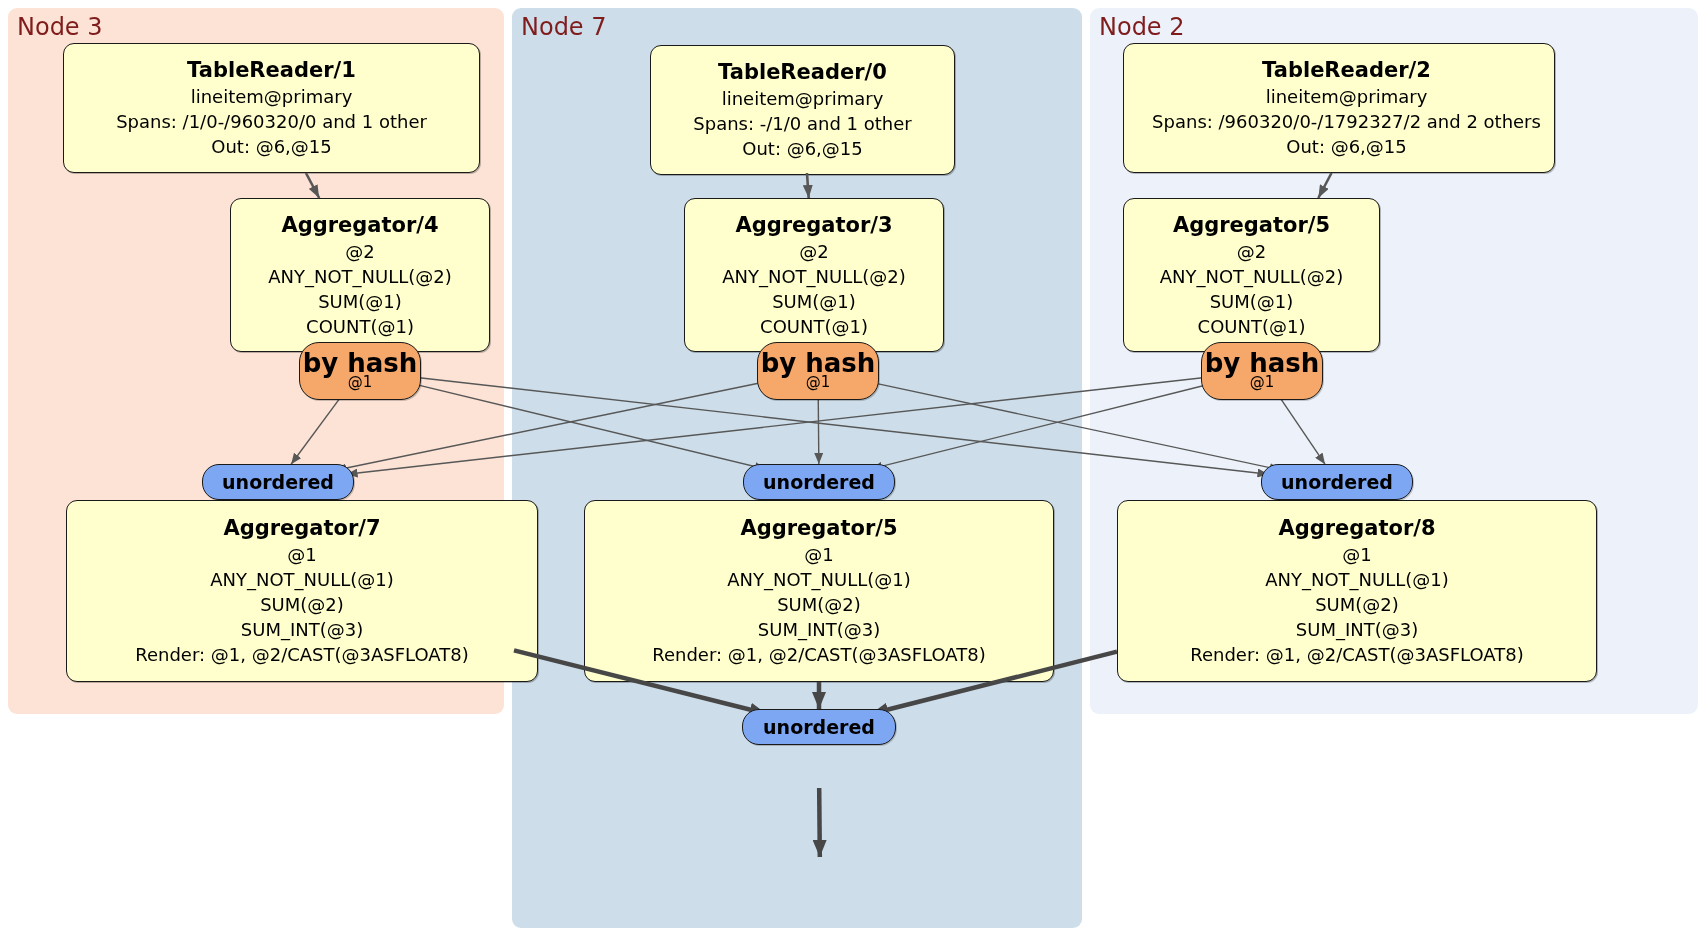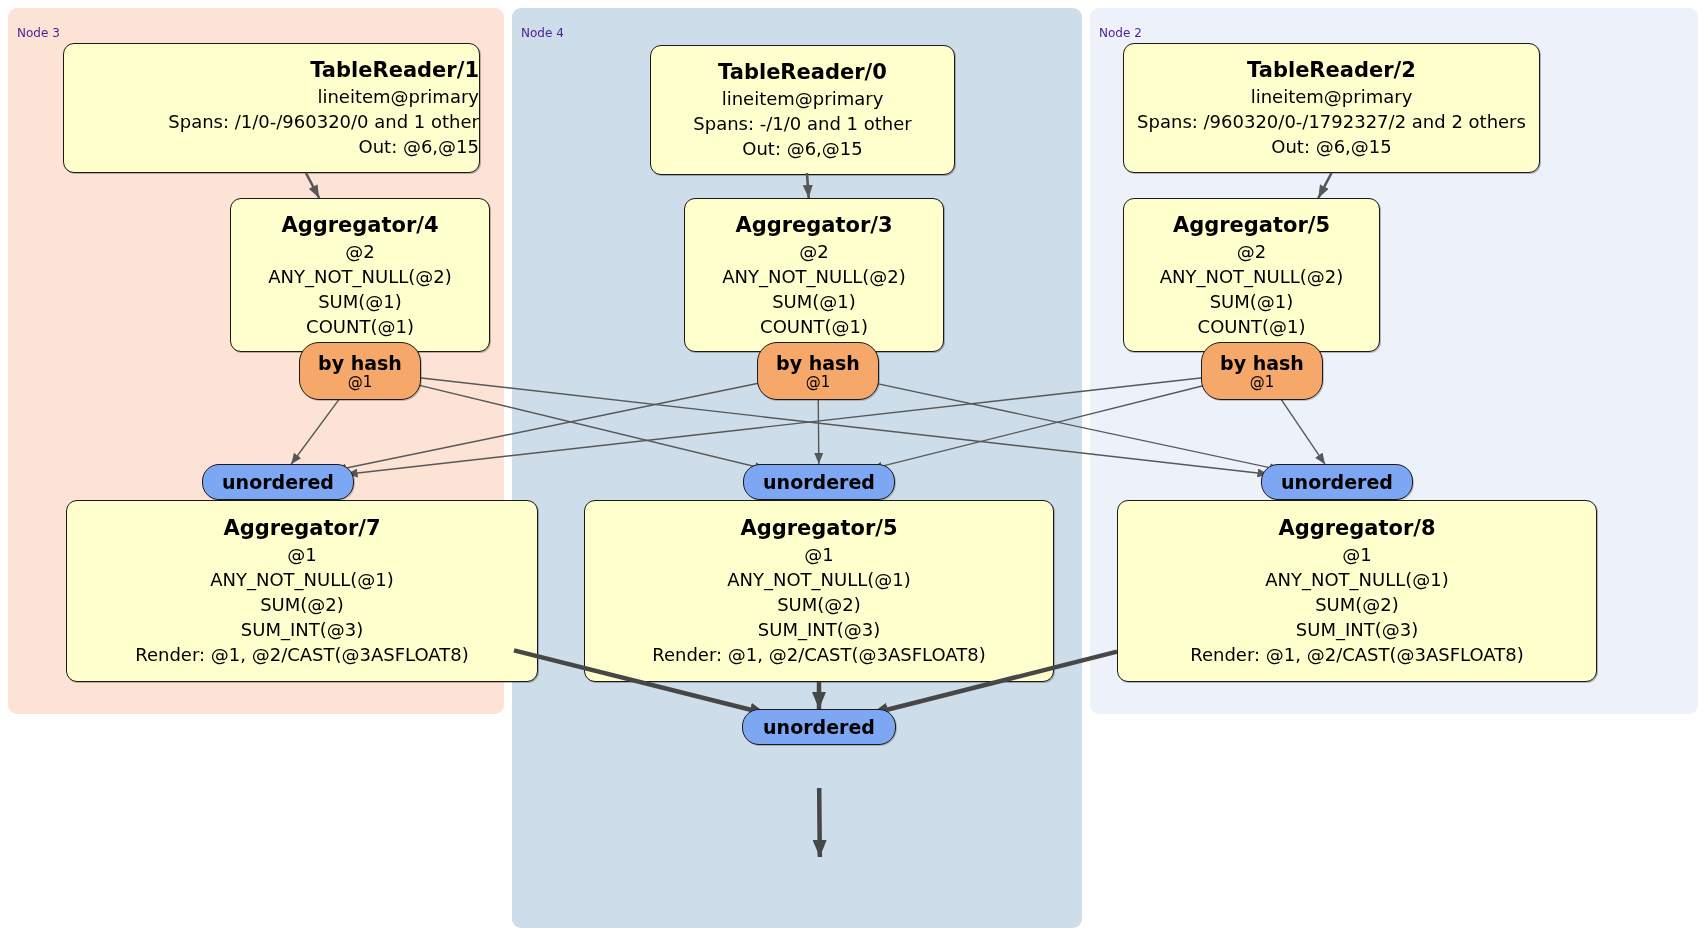--- a/index.html
+++ b/index.html
@@ -2,50 +2,50 @@
 <html style="--node3-bg: #fce3d5; --node1-bg: #cddeea; --node2-bg: #edf2fa; --box-bg: #ffffcd; --router-bg: #f6a76a; --sync-bg: #7da7f3; --line-border: #1a1a1a;"><head>
 <meta charset="utf-8">
 <style>
   html,body{margin:0;padding:0;background:#ffffff;}
   #canvas{
     position:relative;width:1708px;height:940px;overflow:hidden;
     font-family:"DejaVu Sans","Liberation Sans",sans-serif;color:#000;
     background:#ffffff;
   }
   .region{position:absolute;border-radius:9px;}
-  .region-label{position:absolute;top:18px;left:9px;font-size:12px;color:#4c1d95;}
+  .region-label{position:absolute;top:5px;left:9px;font-size:24px;color:#7f1d1d;}
   #region-node3{left:8px;top:8px;width:496px;height:706px;background:var(--node3-bg);}
   #region-node1{left:512px;top:8px;width:570px;height:920px;background:var(--node1-bg);}
   #region-node2{left:1090px;top:8px;width:608px;height:706px;background:var(--node2-bg);}
 
   .gbox{
     position:absolute;background:var(--box-bg);
     border:1.6px solid var(--line-border);border-radius:11px;
     display:flex;flex-direction:column;justify-content:center;align-items:center;
     text-align:center;box-shadow:1px 1px 0 rgba(0,0,0,0.25);
     z-index:2;line-height:25px;white-space:nowrap;
   }
   .gbox .t1{font-size:21px;font-weight:bold;line-height:27px;}
   .gbox .ln{font-size:18px;}
   .pill{
     position:absolute;border:1.8px solid var(--line-border);
     display:flex;flex-direction:column;justify-content:center;align-items:center;
     text-align:center;z-index:4;box-shadow:1px 1px 0 rgba(0,0,0,0.2);
   }
   .router{background:var(--router-bg);border-radius:20px;}
-  .router .t1{font-size:19px;font-weight:bold;line-height:22px;}
+  .router .t1{font-size:26px;font-weight:bold;line-height:22px;}
   .router .sub{font-size:15px;line-height:17px;}
   .sync{background:var(--sync-bg);border-radius:17px;}
   .sync .t1{font-size:19px;font-weight:bold;line-height:20px;}
   .endbox .t1{font-size:22px;line-height:24px;}
 
   
-  #tr1{left:63px;top:43px;width:415px;height:128px;align-items:flex-end;}
+  #tr1{left:63px;top:43px;width:415px;height:128px;}
   #tr0{left:650px;top:45px;width:303px;height:128px;}
-  #tr2{left:1123px;top:43px;width:415px;height:128px;}
+  #tr2{left:1123px;top:43px;width:415px;height:128px;padding-left:15px;}
   
   #agg4{left:230px;top:198px;width:258px;height:152px;align-items:center;}
   #agg3{left:684px;top:198px;width:258px;height:152px;}
   #agg5{left:1123px;top:198px;width:255px;height:152px;}
   
   #byhash3{left:299px;top:342px;width:120px;height:56px;}
   #byhash1{left:757px;top:342px;width:120px;height:56px;}
   #byhash2{left:1201px;top:342px;width:120px;height:56px;}
   
   #unord3{left:202px;top:464px;width:150px;height:34px;}
@@ -64,21 +64,21 @@
 </style>
 </head>
 <body>
 
 <div id="canvas">
 
   <div class="region" id="region-node3">
     <span class="region-label">Node 3</span>
   </div>
   <div class="region" id="region-node1">
-    <span class="region-label">Node 4</span>
+    <span class="region-label">Node 7</span>
   </div>
   <div class="region" id="region-node2">
     <span class="region-label">Node 2</span>
   </div>
 
   <svg id="edges" width="1708" height="940">
       <defs>
         <marker id="m-thin" markerUnits="userSpaceOnUse" markerWidth="11" markerHeight="9" refX="11" refY="4.5" orient="auto">
           <polygon points="0,0 11,4.5 0,9" fill="#575757"></polygon>
         </marker>

